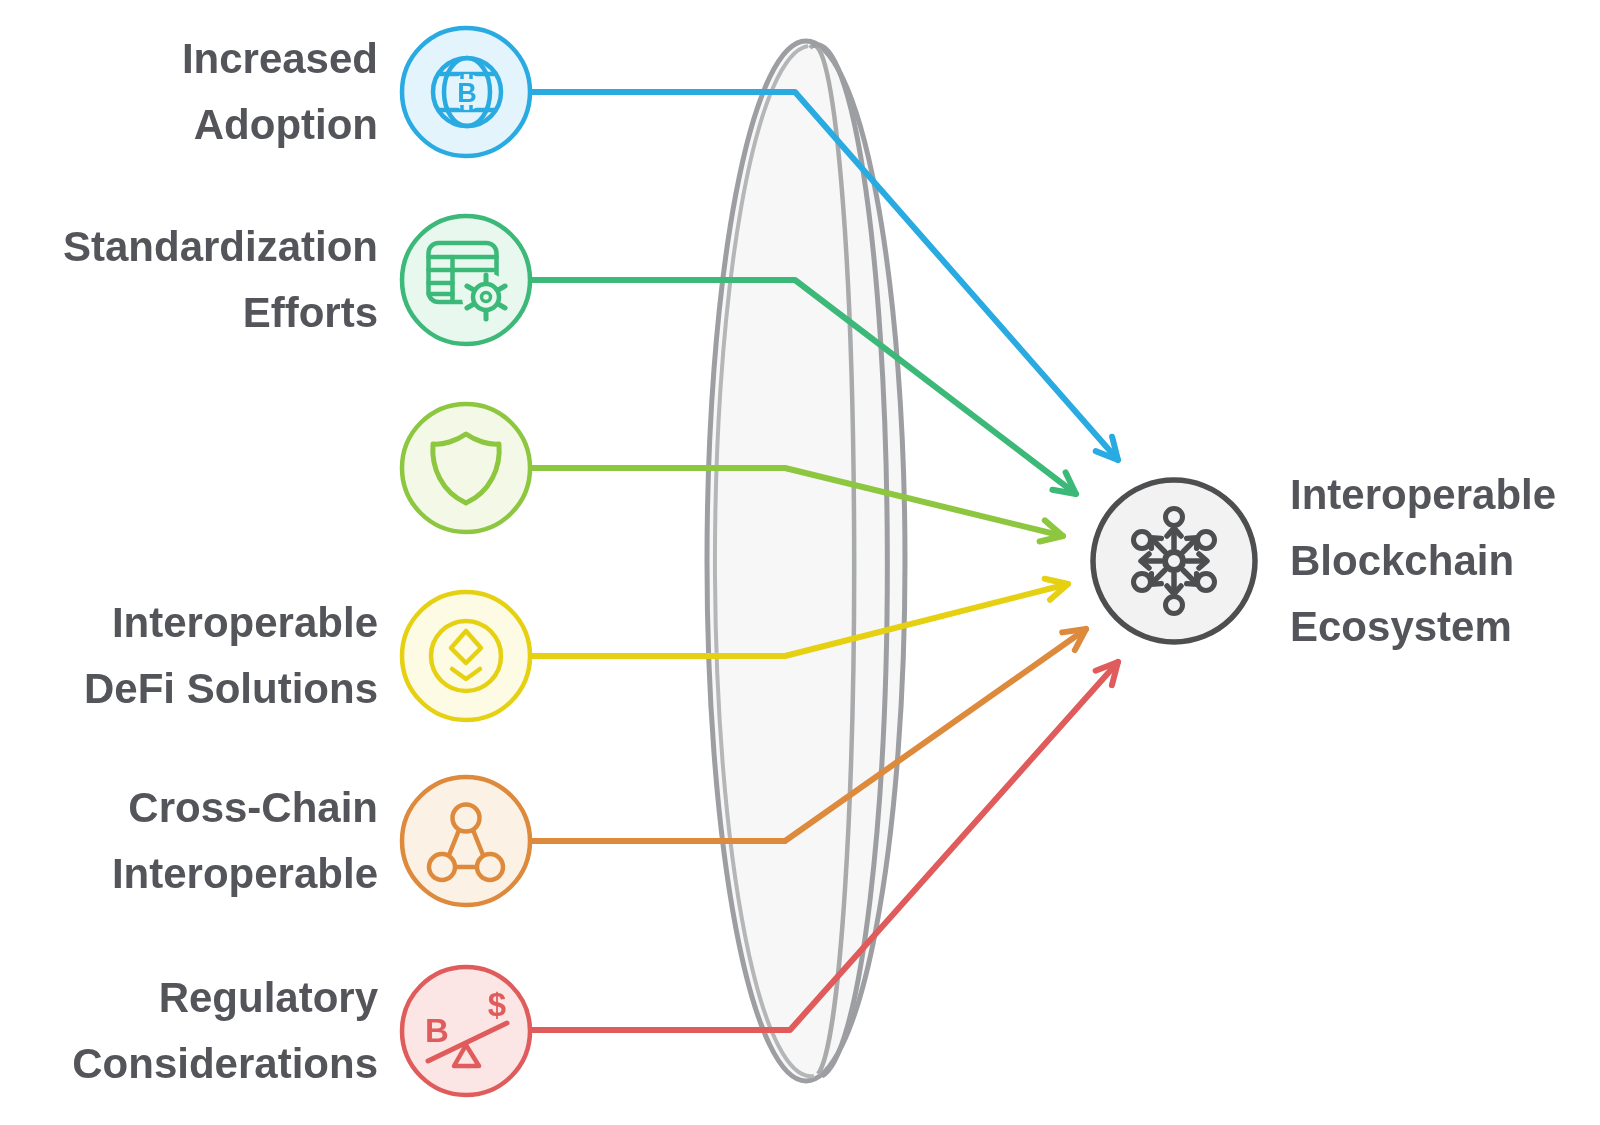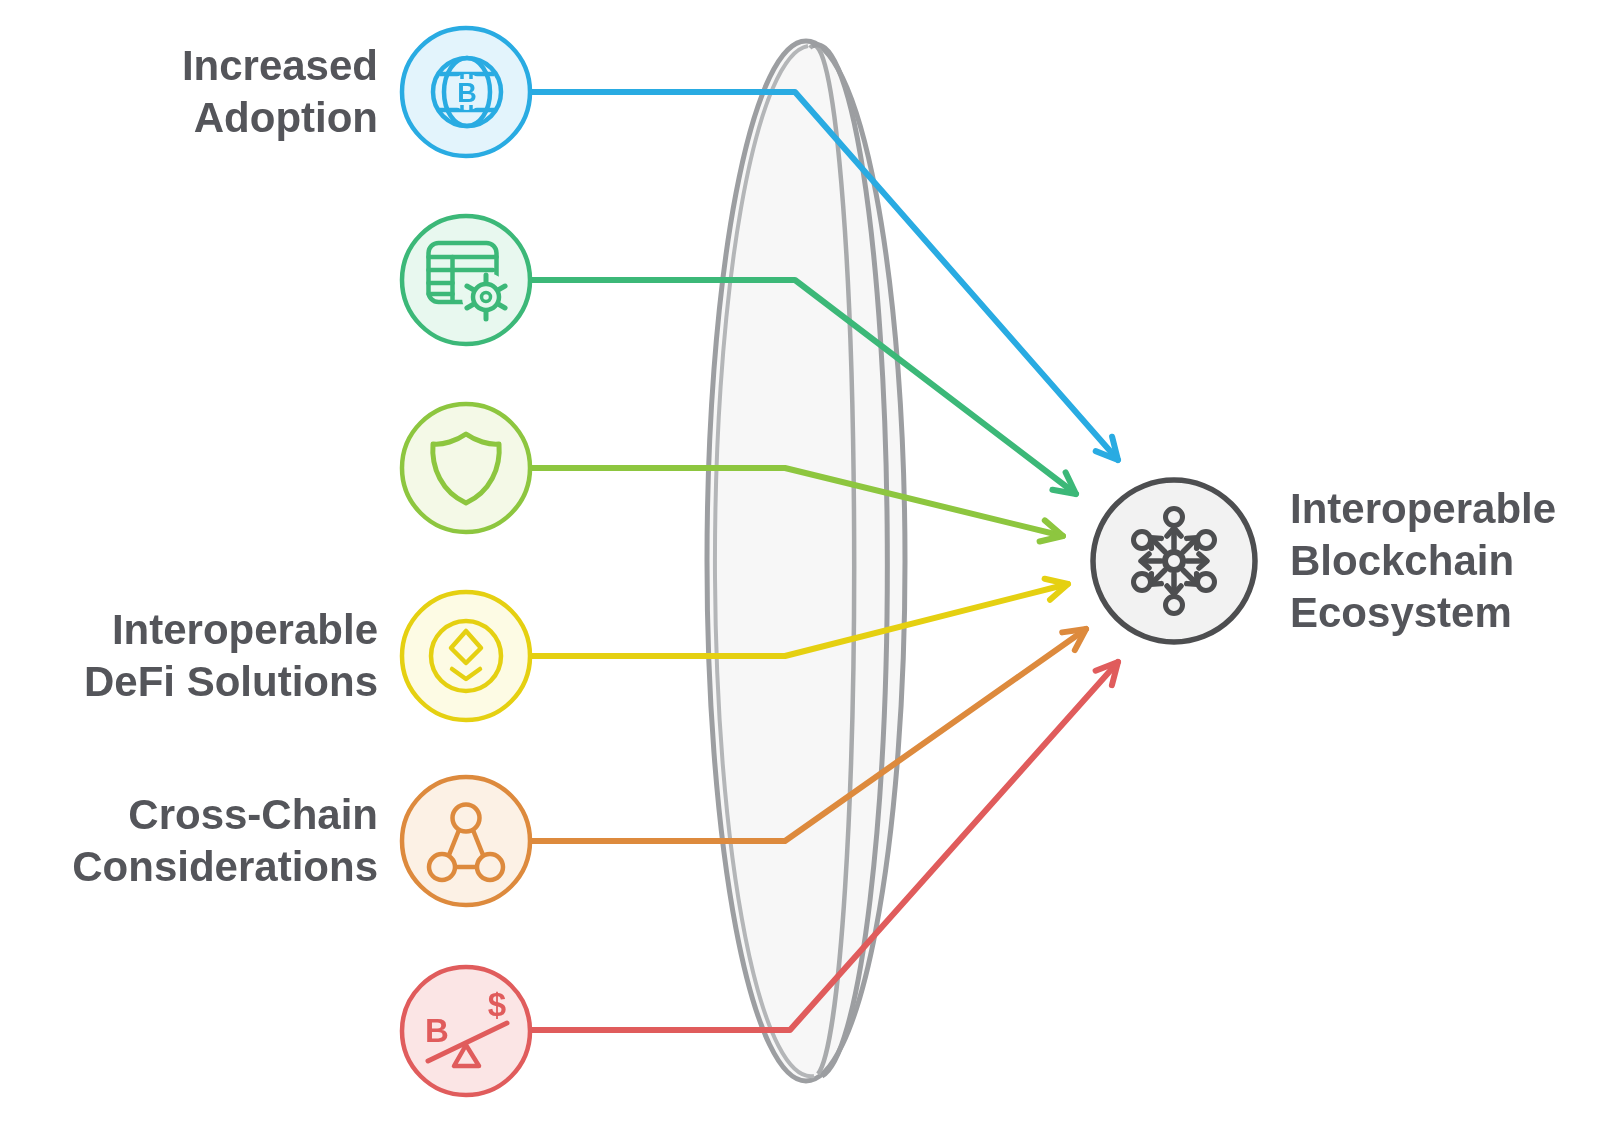--- a/index.html
+++ b/index.html
@@ -7,21 +7,21 @@
     position:relative;
     width:1600px; height:1125px;
     background:#ffffff;
     overflow:hidden;
     font-family:"Liberation Sans","DejaVu Sans",sans-serif;
   }
   .stage svg { position:absolute; left:0; top:0; }
   .lbl {
     position:absolute;
     font-size:42px;
-    line-height:52px;
+    line-height:66px;
     font-weight:600;
     color:#54555a;
     white-space:pre-line;
     transform:translateY(-50%);
   }
   .lbl-left  { left:10px; width:368px; text-align:right; }
   .lbl-right { left:1290px; width:320px; text-align:left; }
   .icon-glyph {
     font-family:"Liberation Sans","DejaVu Sans",sans-serif;
     font-weight:700;
@@ -189,21 +189,25 @@
         <circle cx="1206" cy="540" r="8.5"></circle>
         <circle cx="1142" cy="582" r="8.5"></circle>
         <circle cx="1206" cy="582" r="8.5"></circle>
       </g>
     </g>
   </g>
 </svg>
 
 <div class="lbl lbl-left" style="top:92px;">Increased
 Adoption</div>
+<div class="lbl lbl-left" style="top:280px;">Standardization
+Efforts</div>
 <div class="lbl lbl-left" style="top:656px;">Interoperable
 DeFi Solutions</div>
 <div class="lbl lbl-left" style="top:841px;">Cross-Chain
+Interoperable</div>
+<div class="lbl lbl-left" style="top:1031px;">Regulatory
 Considerations</div>
 <div class="lbl lbl-right" style="top:561px;">Interoperable
 Blockchain
 Ecosystem</div>
 
 </div>
 
 </body></html>

